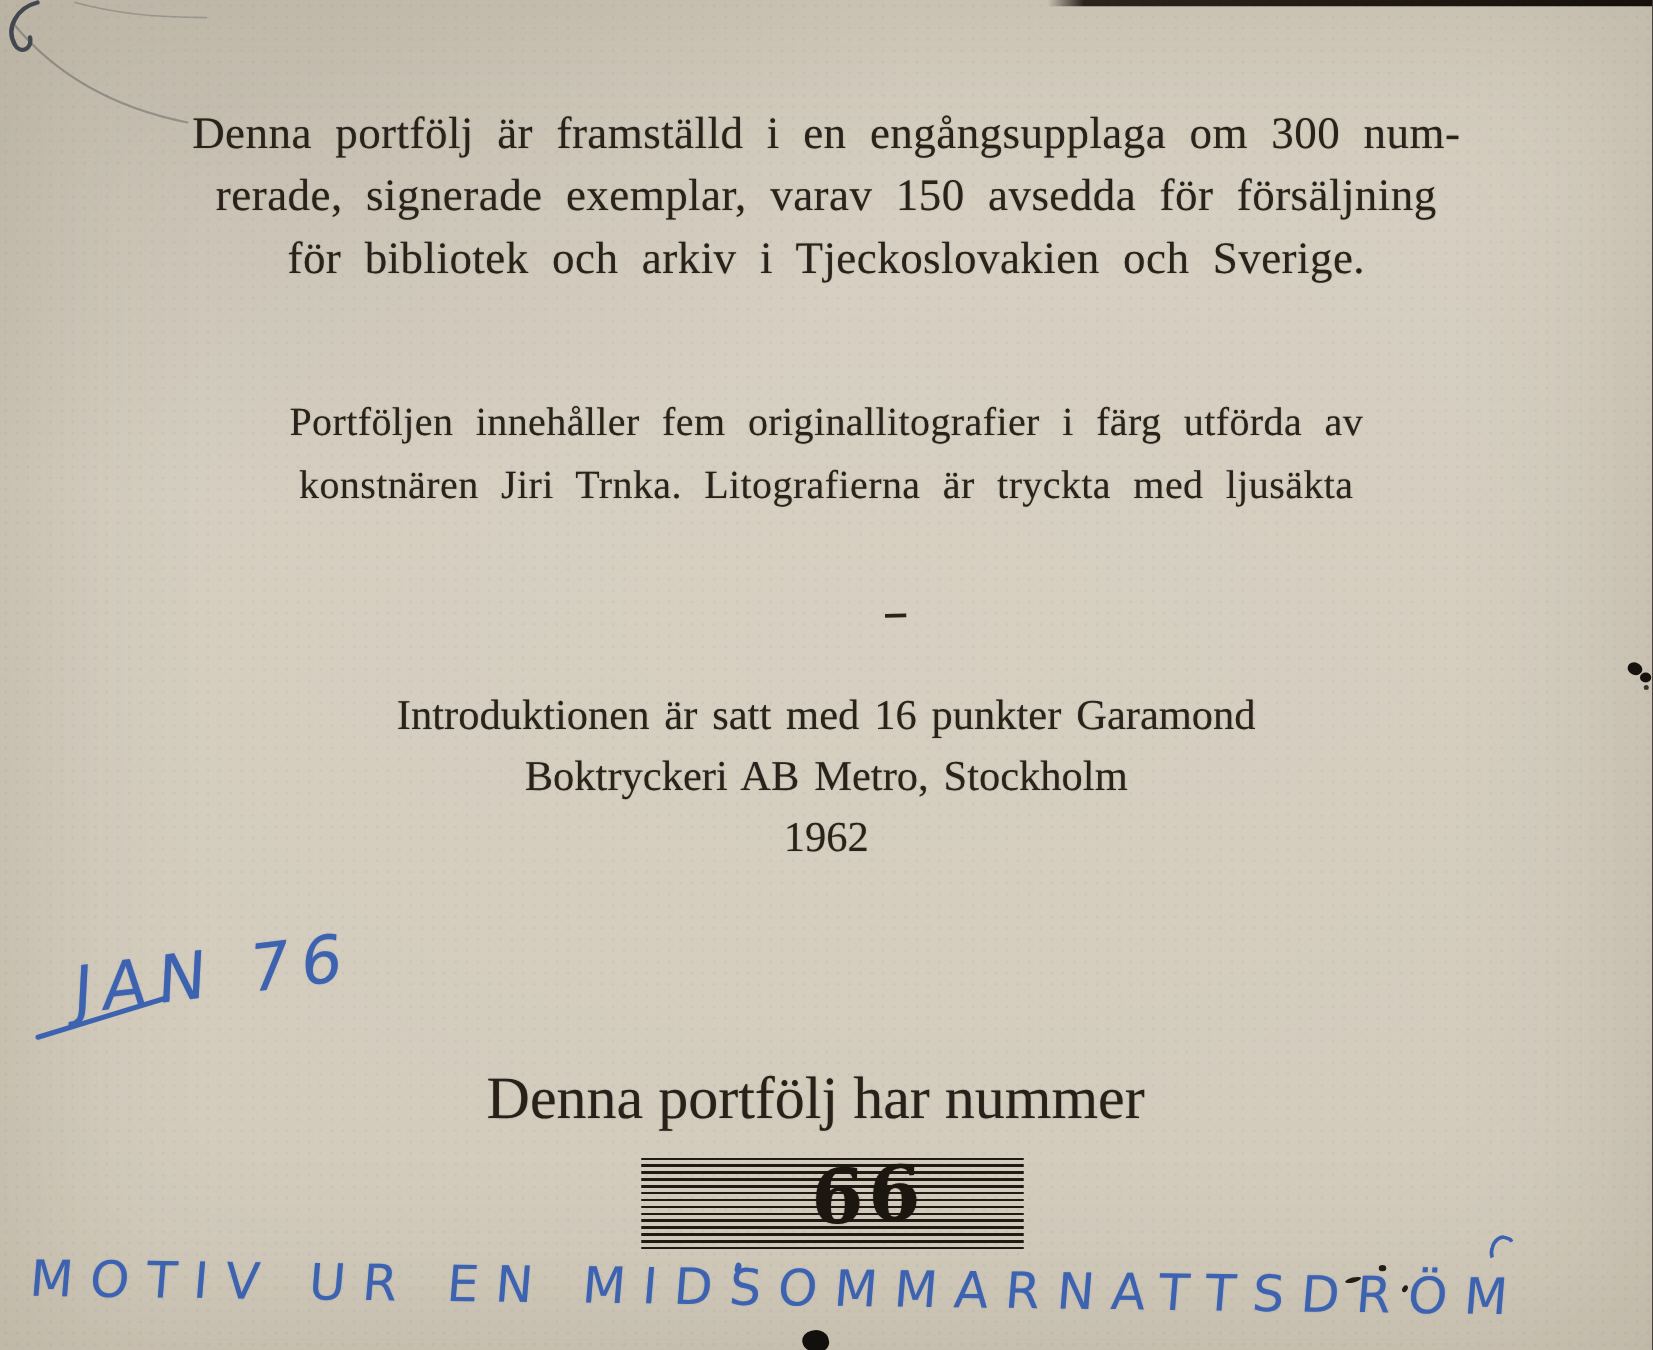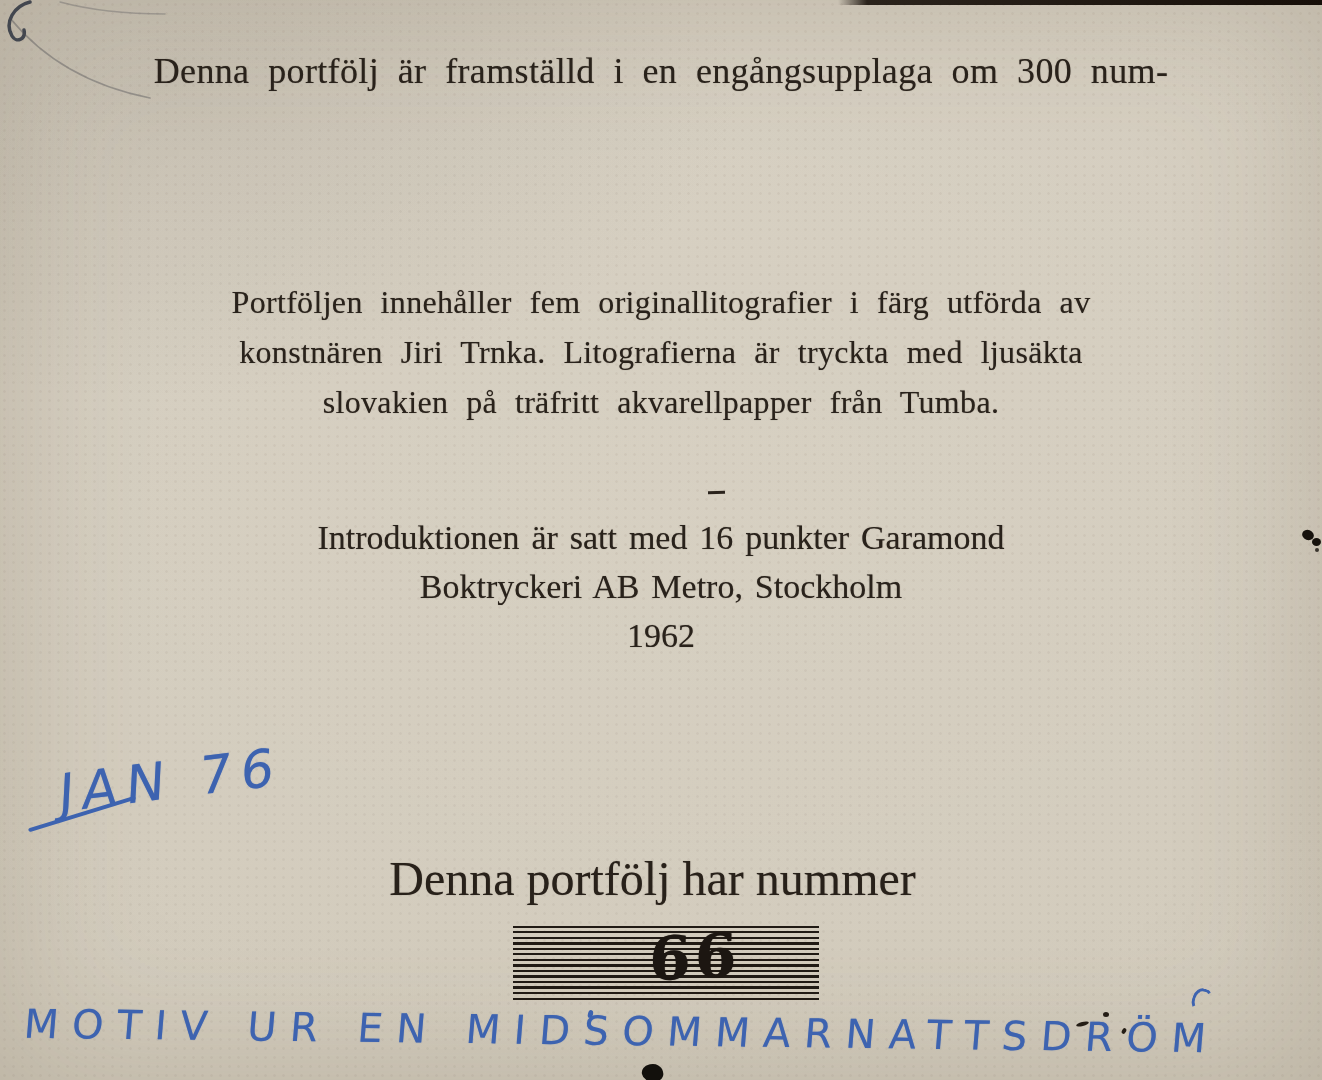--- a/index.html
+++ b/index.html
@@ -23,20 +23,21 @@
   }
 
   
   .para {
     position: absolute;
     left: 0;
     width: 1322px;
     text-align: center;
     color: #29221b;
     text-shadow: 0 0 1px rgba(42, 32, 22, 0.45);
+    margin-top: 35px;
   }
   .para .pline { white-space: nowrap; }
 
   .para-edition   { top: 46px;  font-size: 36px; line-height: 50px; word-spacing: 0.26em; letter-spacing: 0.01em; }
   .para-content   { top: 277px; font-size: 32px; line-height: 50px; word-spacing: 0.30em; letter-spacing: 0.01em; }
   .para-colophon  { top: 513px; font-size: 34px; line-height: 49px; word-spacing: 0.10em; }
 
   .separator-dash {
     position: absolute;
     left: 708px; top: 491px;
@@ -162,26 +163,27 @@
 
   <div class="edge-strip"></div>
   <svg class="corner-scribble" width="190" height="115" viewBox="0 0 190 115">
     <path d="M30,2 C14,6 4,22 12,36 C16,43 26,40 24,30" fill="none" stroke="#2e3440" stroke-width="3.5" stroke-linecap="round" opacity="0.85"></path>
     <path d="M10,18 C40,55 85,85 150,98" fill="none" stroke="#4a4a50" stroke-width="1.6" stroke-linecap="round" opacity="0.40"></path>
     <path d="M60,2 C90,10 120,14 165,14" fill="none" stroke="#4a4a50" stroke-width="1.4" stroke-linecap="round" opacity="0.30"></path>
   </svg>
 
   <div class="para para-edition">
     <div class="pline">Denna portfölj är framställd i en engångsupplaga om 300 num-</div>
+    <div class="pline">rerade, signerade exemplar, varav 150 avsedda för försäljning</div>
+    <div class="pline">för bibliotek och arkiv i Tjeckoslovakien och Sverige.</div>
   </div>
 
   <div class="para para-content">
     <div class="pline">Portföljen innehåller fem originallitografier i färg utförda av</div>
     <div class="pline">konstnären Jiri Trnka. Litografierna är tryckta med ljusäkta</div>
-    <div class="pline">slovakien på träfritt akvarellpapper från Tumba.</div>
   </div>
 
   <div class="separator-dash"></div>
 
   <div class="para para-colophon">
     <div class="pline">Introduktionen är satt med 16 punkter Garamond</div>
     <div class="pline">Boktryckeri AB Metro, Stockholm</div>
     <div class="pline">1962</div>
   </div>
 

